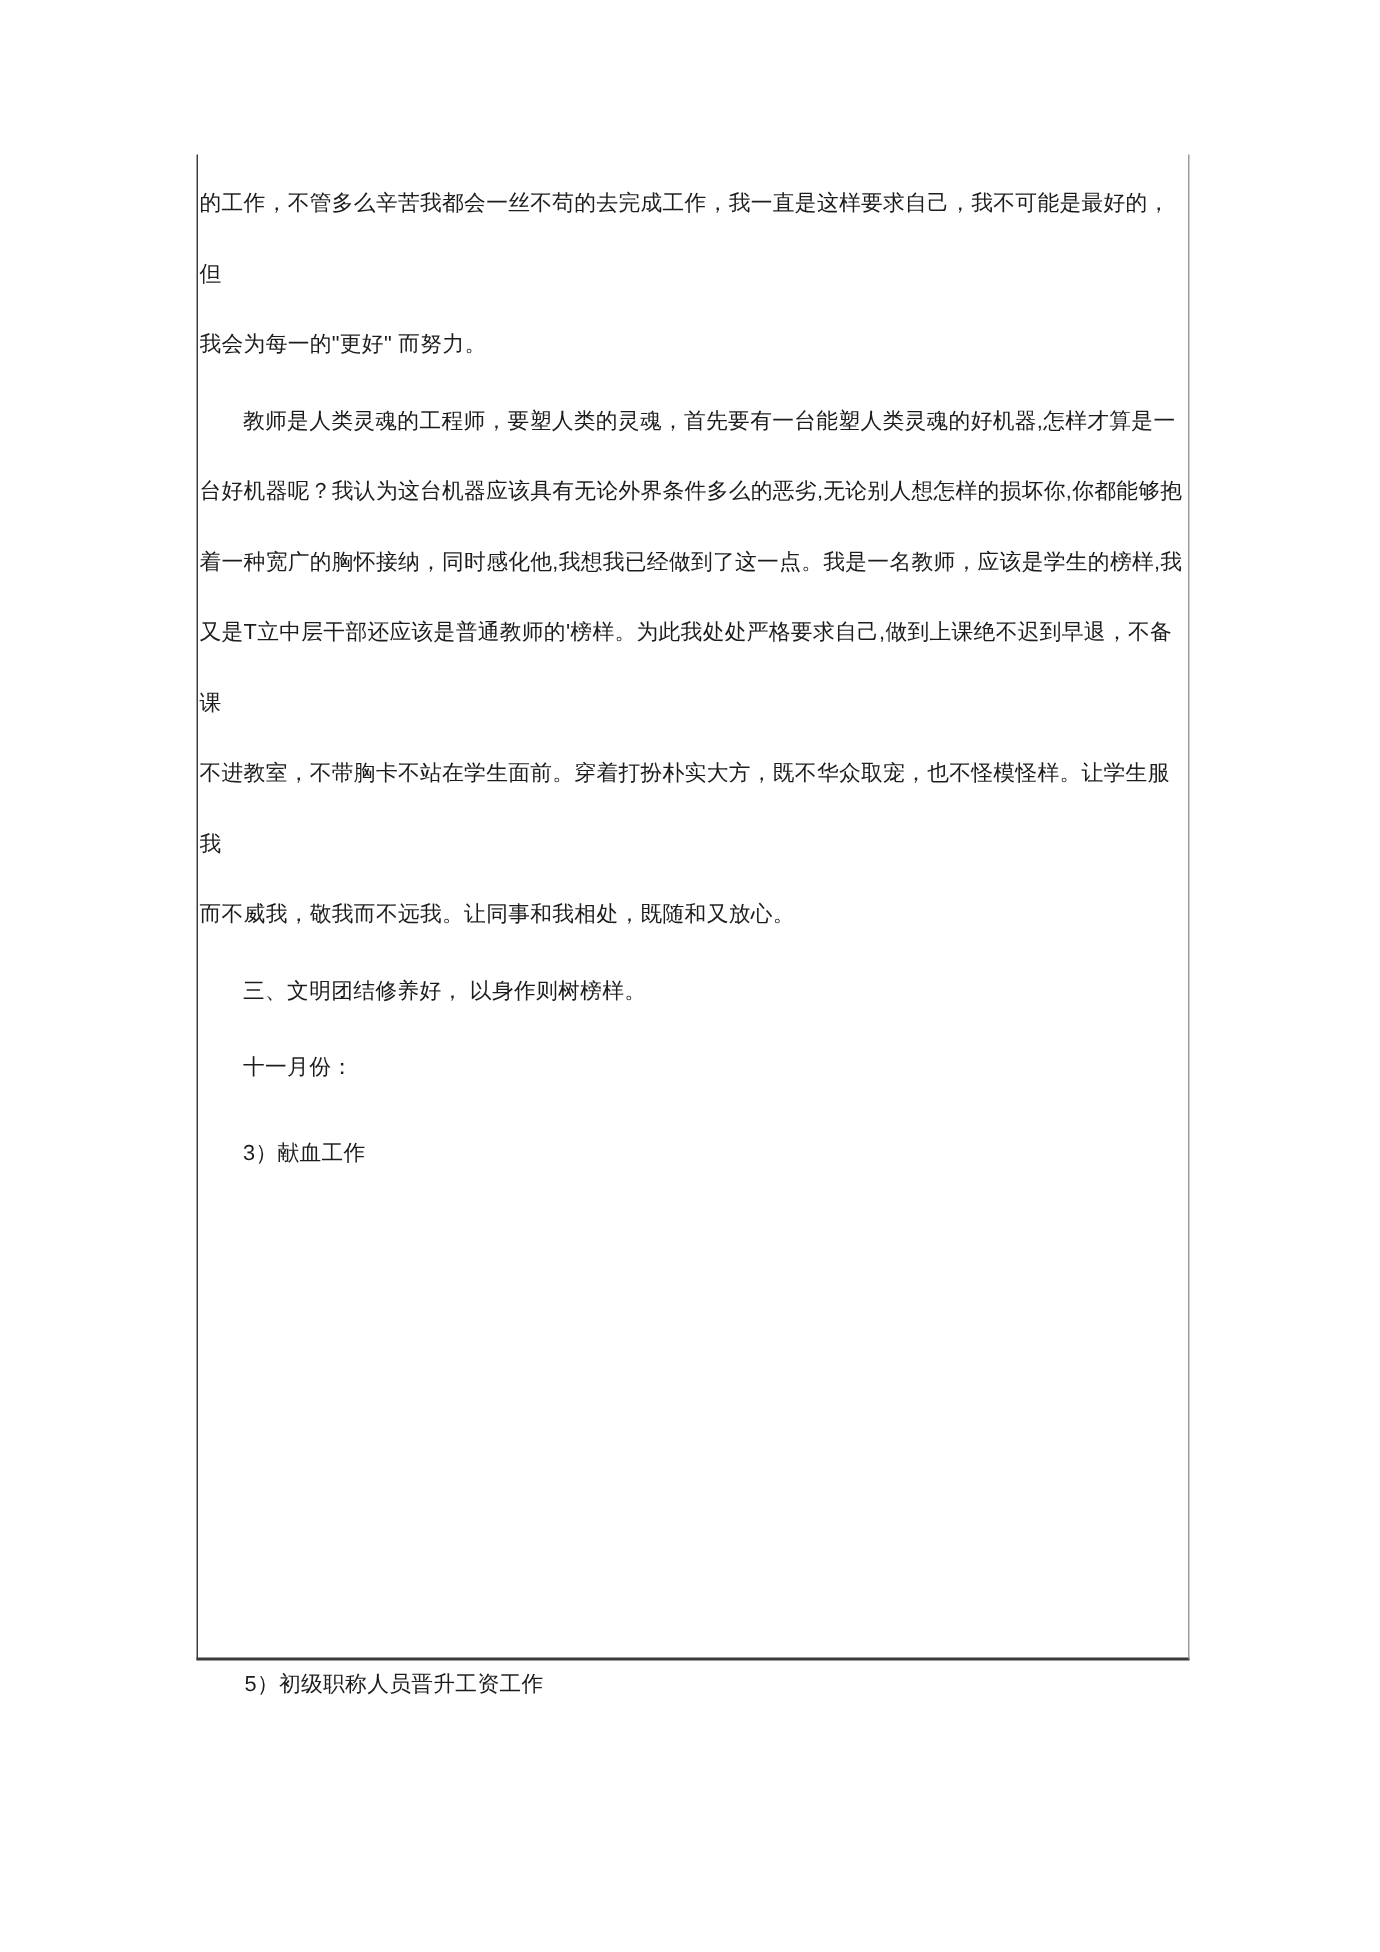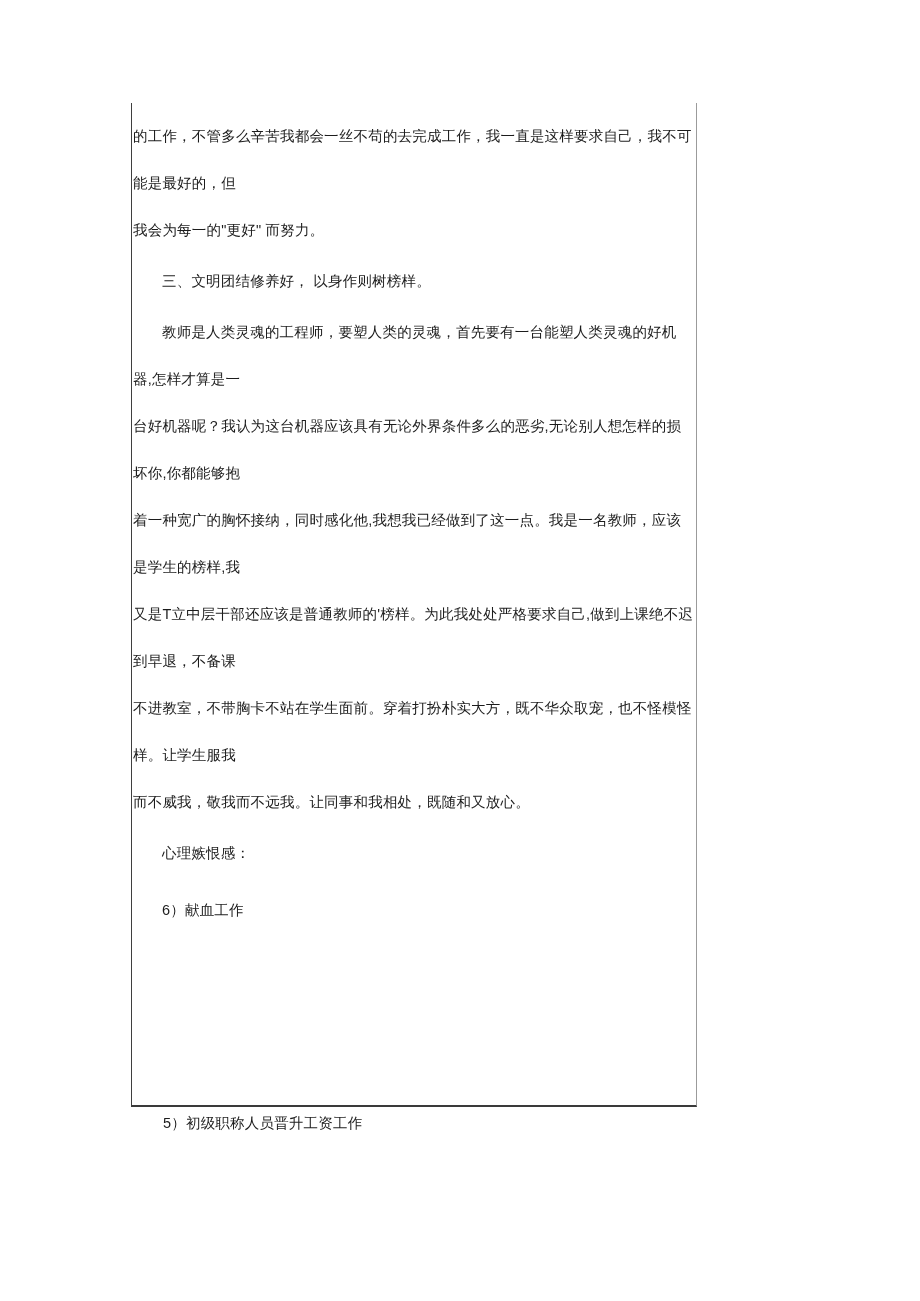--- a/index.html
+++ b/index.html
@@ -11,21 +11,21 @@
     position: relative;
     overflow: hidden;
   }
   .page {
     position: absolute; inset: 0;
     background: #ffffff;
   }
   .content-box {
     position: absolute;
     left: 131px; top: 103px;
-    width: 566px; height: 1004px;
+    width: 662px; height: 1004px;
     box-sizing: border-box;
     border-left: 1px solid #3f3f3f;
     border-right: 1px solid #9b9b9b;
     border-bottom: 2px solid #3a3a3a;
     padding: 10px 2px 4px 1px;
     overflow: hidden;
   }
   .para {
     margin: 4px 0 0 0;
     font-size: 14.5px;
@@ -48,32 +48,32 @@
 </head>
 <body>
 
 <div class="page">
 
   <div class="content-box">
 
     <p class="para first">的工作，不管多么辛苦我都会一丝不苟的去完成工作，我一直是这样要求自己，我不可能是最好的，但
 我会为每一的"更好" 而努力。</p>
 
-    <p class="para indent">三、文明团结修养好， 以身作则树榜样。</p>
-
     <p class="para indent">教师是人类灵魂的工程师，要塑人类的灵魂，首先要有一台能塑人类灵魂的好机器,怎样才算是一
 台好机器呢？我认为这台机器应该具有无论外界条件多么的恶劣,无论别人想怎样的损坏你,你都能够抱
 着一种宽广的胸怀接纳，同时感化他,我想我已经做到了这一点。我是一名教师，应该是学生的榜样,我
 又是T立中层干部还应该是普通教师的'榜样。为此我处处严格要求自己,做到上课绝不迟到早退，不备课
 不进教室，不带胸卡不站在学生面前。穿着打扮朴实大方，既不华众取宠，也不怪模怪样。让学生服我
 而不威我，敬我而不远我。让同事和我相处，既随和又放心。</p>
 
+    <p class="para indent">三、文明团结修养好， 以身作则树榜样。</p>
 
 
-    <p class="para indent">心理嫉恨感：</p>
 
-    <p class="para indent item item-first">6）献血工作</p>
+    <p class="para indent">十一月份：</p>
+
+    <p class="para indent item item-first">3）献血工作</p>
 
   </div>
 
   <p class="para indent outside">5）初级职称人员晋升工资工作</p>
 
 </div>
 
 </body></html>

